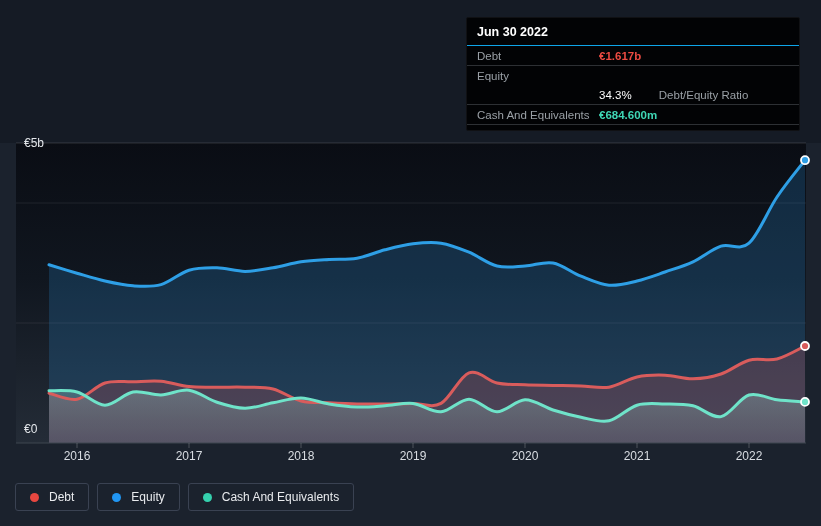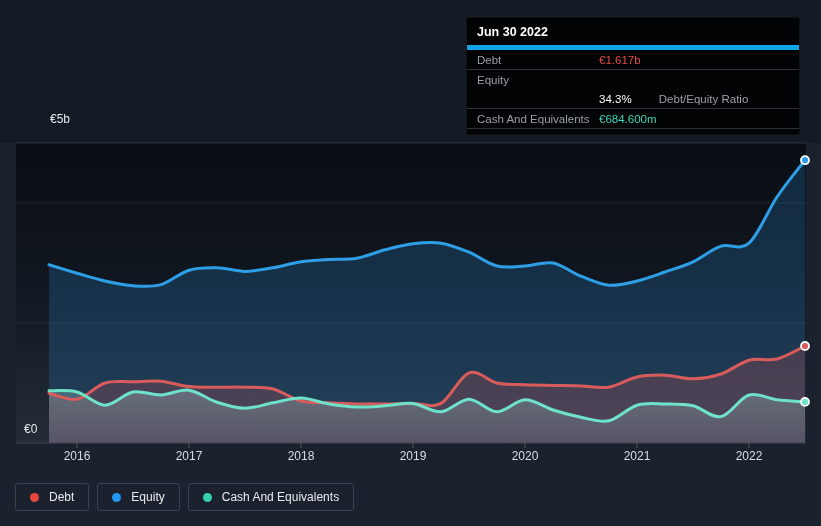--- a/index.html
+++ b/index.html
@@ -7,41 +7,41 @@
     position:relative;width:821px;height:526px;overflow:hidden;
     background:#1b222d;
     font-family:"Liberation Sans", sans-serif;
     -webkit-font-smoothing:antialiased;
   }
   .top-fill{position:absolute;left:0;top:0;width:821px;height:143px;background:#151b25;}
   svg.chart{position:absolute;left:0;top:0;}
   .ylabel{
     position:absolute;left:24px;color:#e4e7eb;font-size:12px;line-height:12px;
   }
-  .ylabel.top{top:113px;margin-left:26px;}
+  .ylabel.top{top:137px;}
   .ylabel.zero{top:423px;}
 
   
   .tooltip{
     position:absolute;left:466px;top:17px;width:334px;
     background:#020305;border-radius:2px;box-sizing:border-box;
     border:1px solid #101114;
     color:#9aa0a6;font-size:11.5px;
   }
   .tt-title{
     padding:7px 10px 6px 10px;font-size:12.5px;font-weight:bold;color:#ffffff;
-    border-bottom:5px solid #0ea5e9;
+    border-bottom:1px solid #0ea5e9;
   }
   .tt-row{
     display:grid;grid-template-columns:122px 1fr;align-items:center;
     padding:3px 10px;min-height:13px;
   }
   .tt-row.bordered{border-bottom:1px solid #2d3034;}
   .tt-row .lab{color:#9aa0a6;}
-  .tt-row .val{font-weight:normal;}
+  .tt-row .val{font-weight:bold;}
   .val-debt{color:#eb4b42;}
   .val-equity{color:#2da1e8;}
   .val-cash{color:#3fd6b5;}
   .ratio-num{color:#ffffff;font-weight:normal;}
   .ratio-text{color:#9aa0a6;font-weight:normal;margin-left:24px;}
   .tt-pad{height:5px;}
 
   
   .legend{
     position:absolute;left:15px;top:483px;display:flex;gap:8px;

